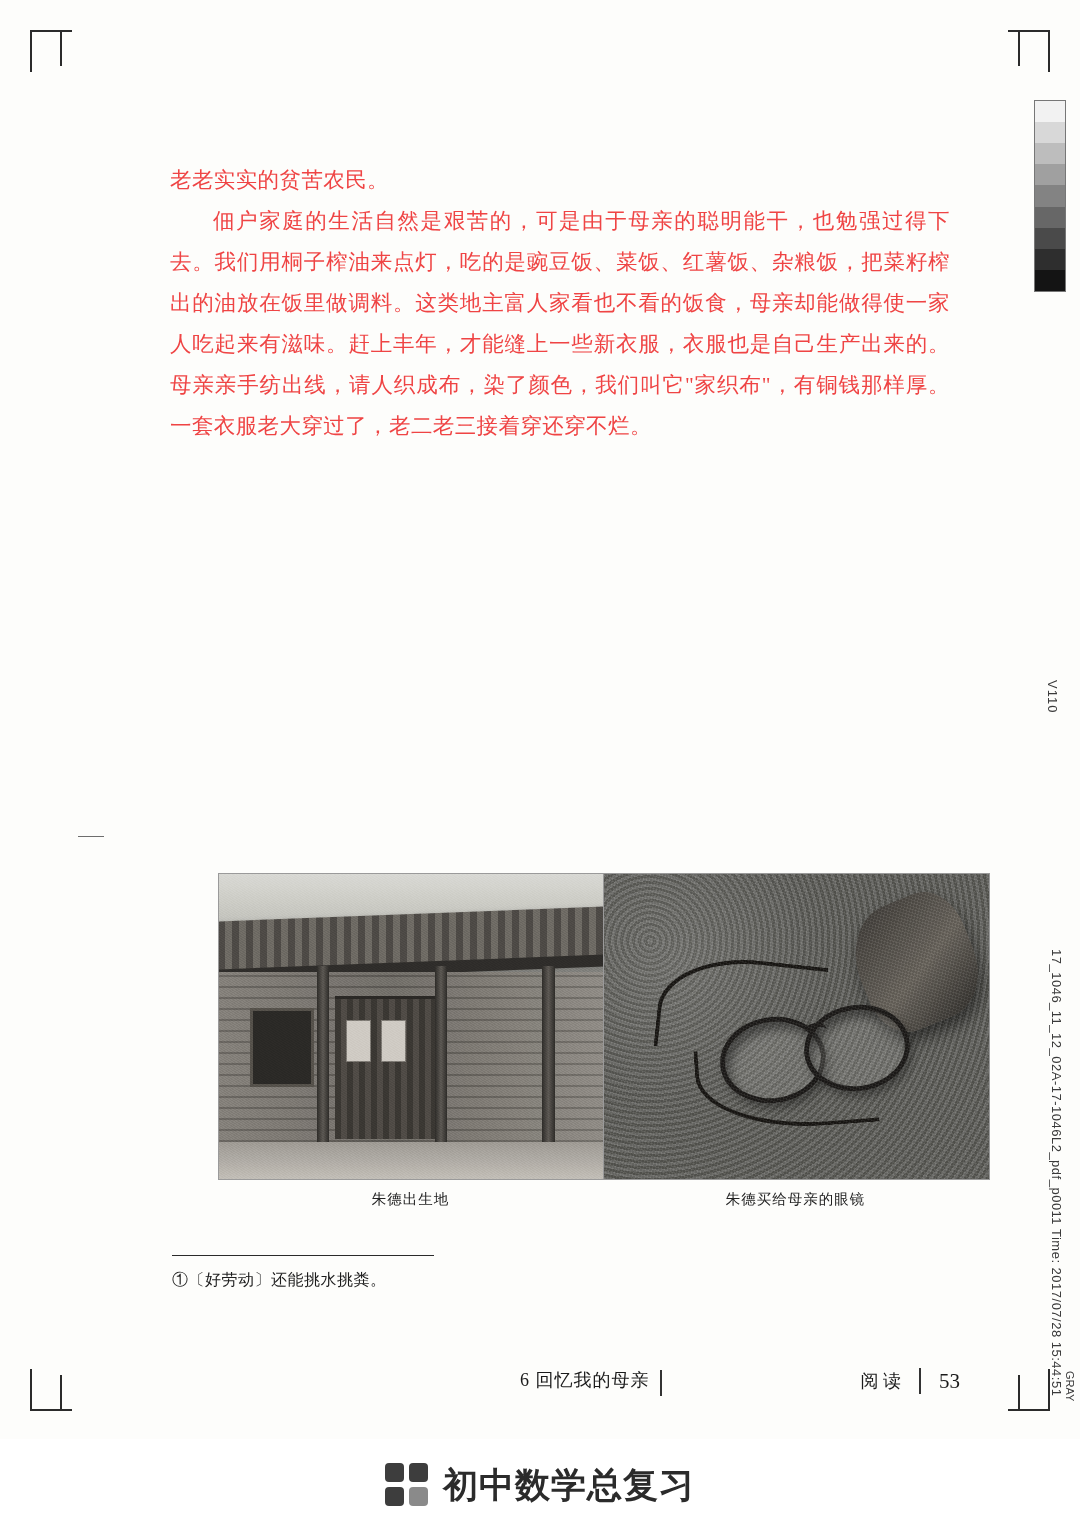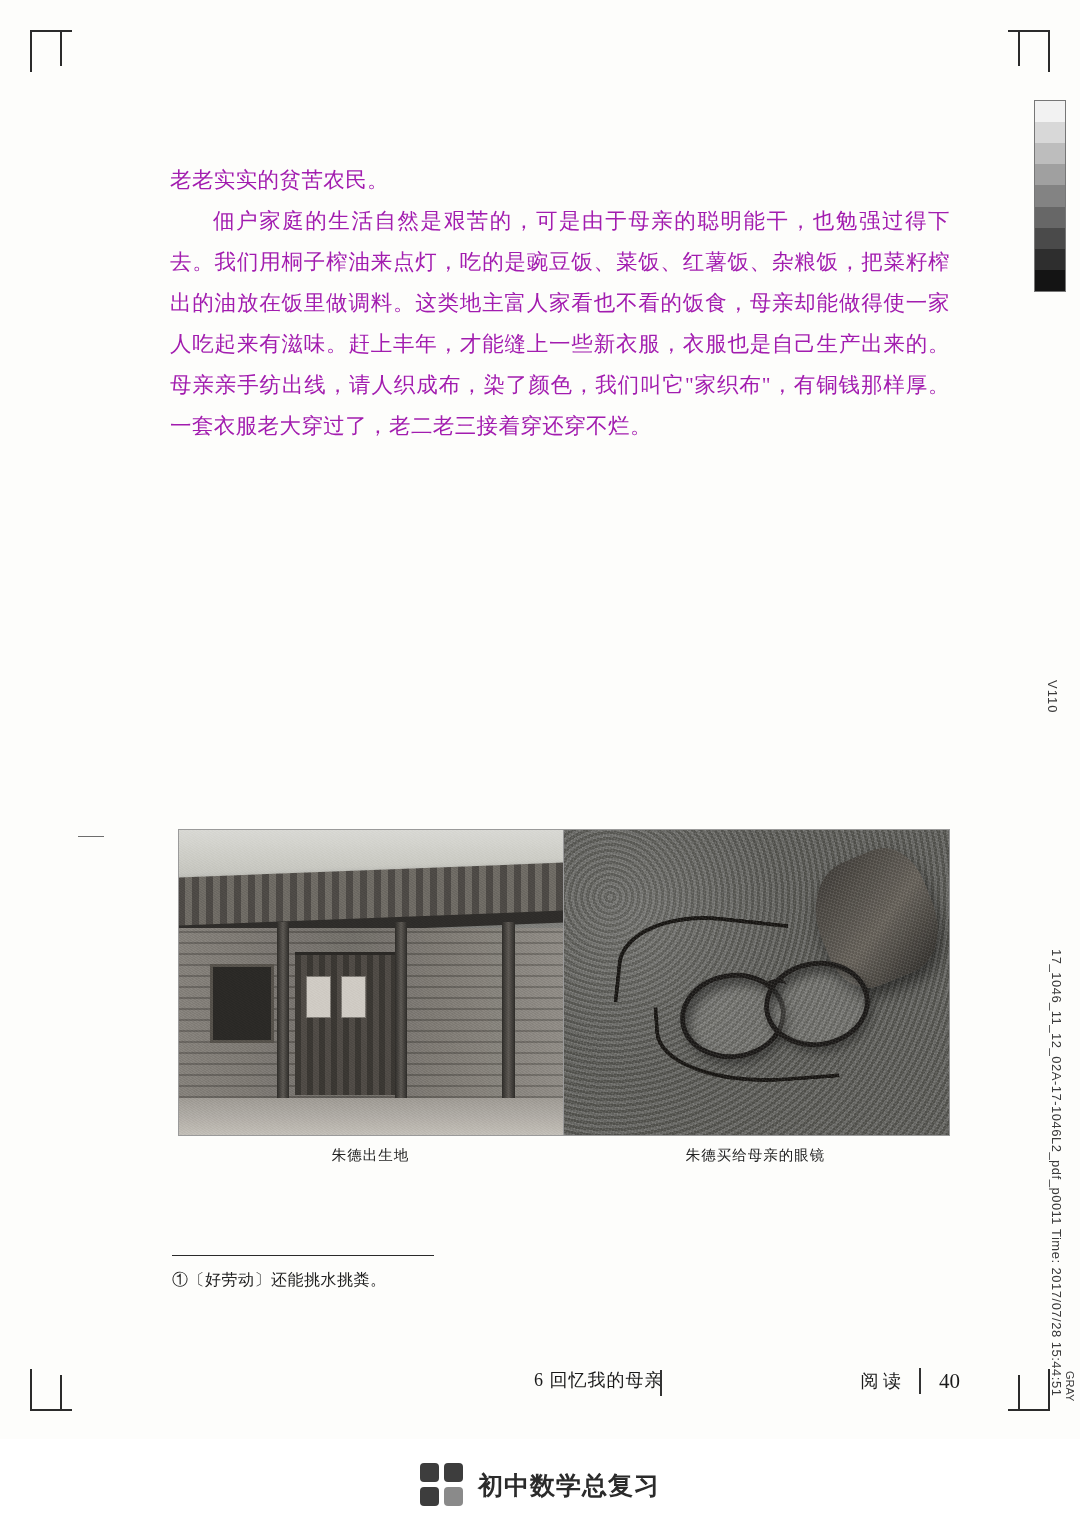--- a/index.html
+++ b/index.html
@@ -62,45 +62,45 @@
   }
 
   
   #body-text {
     position: absolute;
     left: 170px;
     top: 160px;
     width: 780px;
     font-size: 21.5px;
     line-height: 41px;
-    color: #a21caf;
+    color: #ef4444;
     text-align: justify;
     text-justify: inter-ideograph;
     letter-spacing: 0.4px;
   }
   #body-text p {
     margin: 0;
   }
   #body-text p.indent {
     text-indent: 2em;
   }
   .sup-note {
     font-size: 13px;
     vertical-align: super;
     letter-spacing: 0;
   }
 
   
   #figures {
     position: absolute;
     left: 158px;
-    top: 829px;
+    top: 873px;
     width: 810px;
     display: flex;
-    justify-content: flex-start;
+    justify-content: flex-end;
     padding-left: 20px;
   }
   .fig { width: 385px; }
   .fig .frame {
     width: 385px;
     height: 305px;
     position: relative;
     overflow: hidden;
     background: #555;
     border: 1px solid #9a9a9a;
@@ -258,21 +258,21 @@
     position: absolute;
     left: 170px;
     top: 1368px;
     width: 790px;
     height: 34px;
     font-size: 18px;
     color: #1a1a1a;
   }
   #footer .left {
     position: absolute;
-    left: 364px;
+    left: 350px;
     top: 0;
     letter-spacing: 1px;
   }
   #footer .sep {
     position: absolute;
     left: 490px;
     top: 2px;
     width: 0; height: 26px;
     border-left: 2px solid #333;
   }
@@ -339,21 +339,21 @@
     width: 19px; height: 19px;
     border-radius: 4px;
     background: #3d3d3d;
   }
   #watermark .logo .sq.a { left: 0;   top: 0; }
   #watermark .logo .sq.b { left: 24px; top: 0; }
   #watermark .logo .sq.c { left: 0;   top: 24px; }
   #watermark .logo .sq.d { left: 24px; top: 24px; background:#8a8a8a; }
   #watermark .wtext {
     font-family: Liberation Sans, sans-serif;
-    font-size: 25px;
+    font-size: 35px;
     font-weight: bold;
     color: #2b2b2b;
     letter-spacing: 1px;
   }
 </style>
 </head>
 <body>
 
 <div id="page">
 
@@ -428,21 +428,21 @@
 
   <div id="footnote-rule"></div>
   <div id="footnote">①〔好劳动〕还能挑水挑粪。</div>
 
   <div id="footer">
     <div class="left">6  回忆我的母亲</div>
     <div class="sep"></div>
     <div class="right">
       <span>阅 读</span>
       <span class="bar"></span>
-      <span class="pageno">40</span>
+      <span class="pageno">53</span>
     </div>
   </div>
 
   <div class="vmeta" id="vmeta-id">17_1046_11_12_02A-17-1046L2_pdf_p0011 Time: 2017/07/28 15:44:51</div>
   <div class="vmeta" id="vmeta-v110">V110</div>
   <div class="vmeta" id="vmeta-gray">GRAY</div>
 
 </div>
 
 <div id="watermark">

